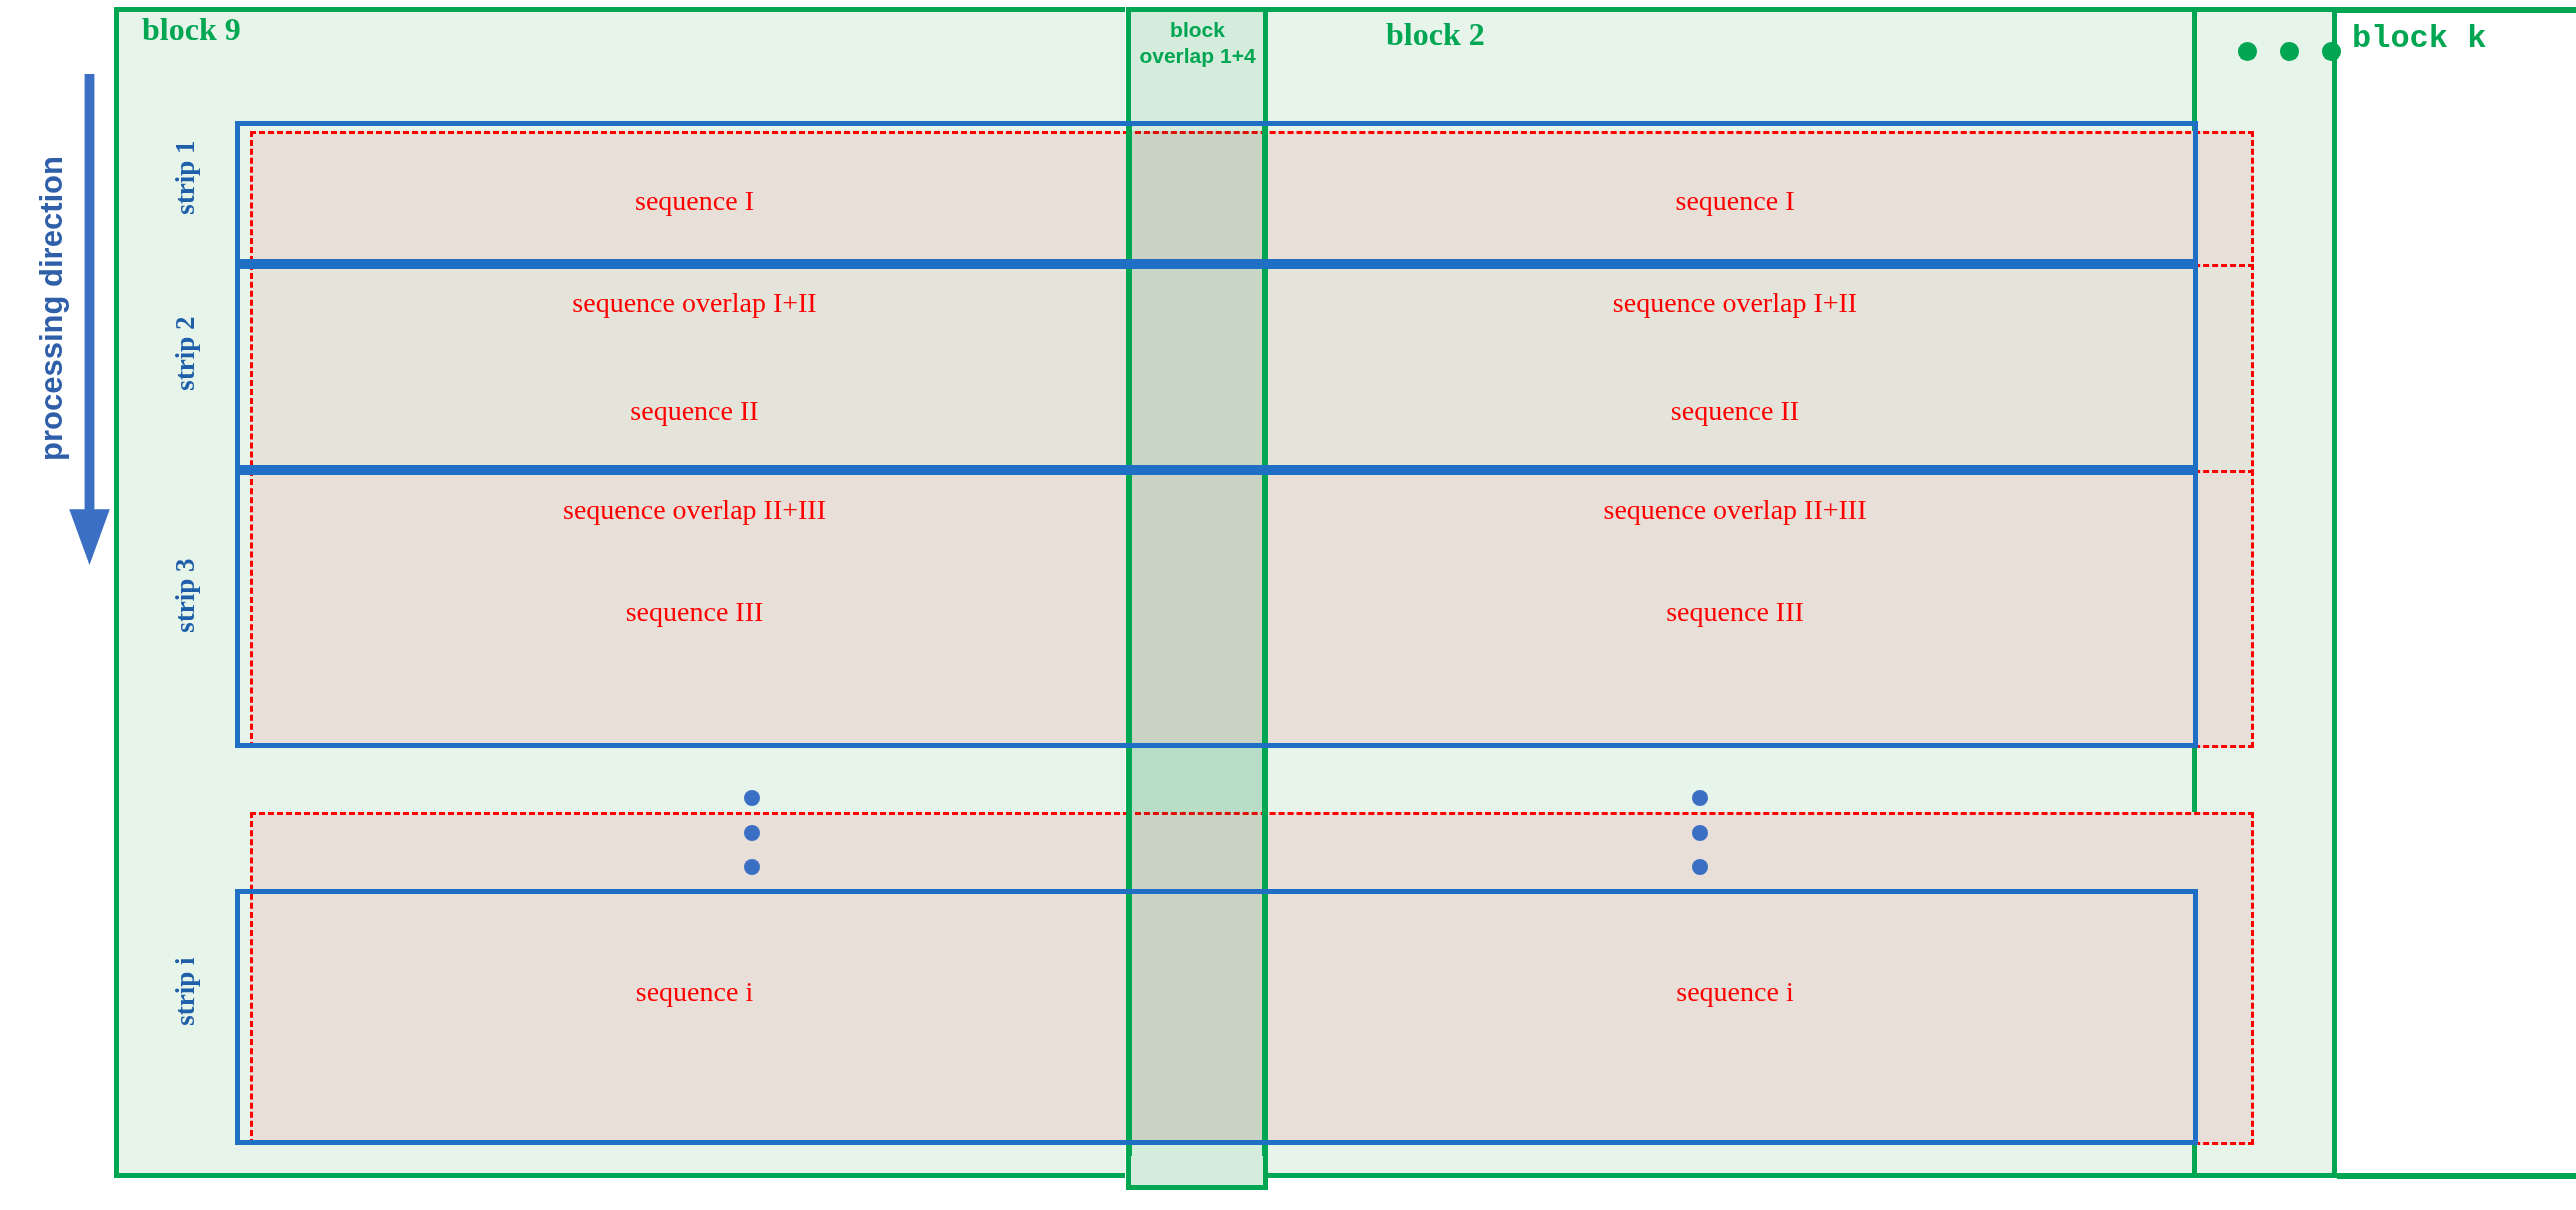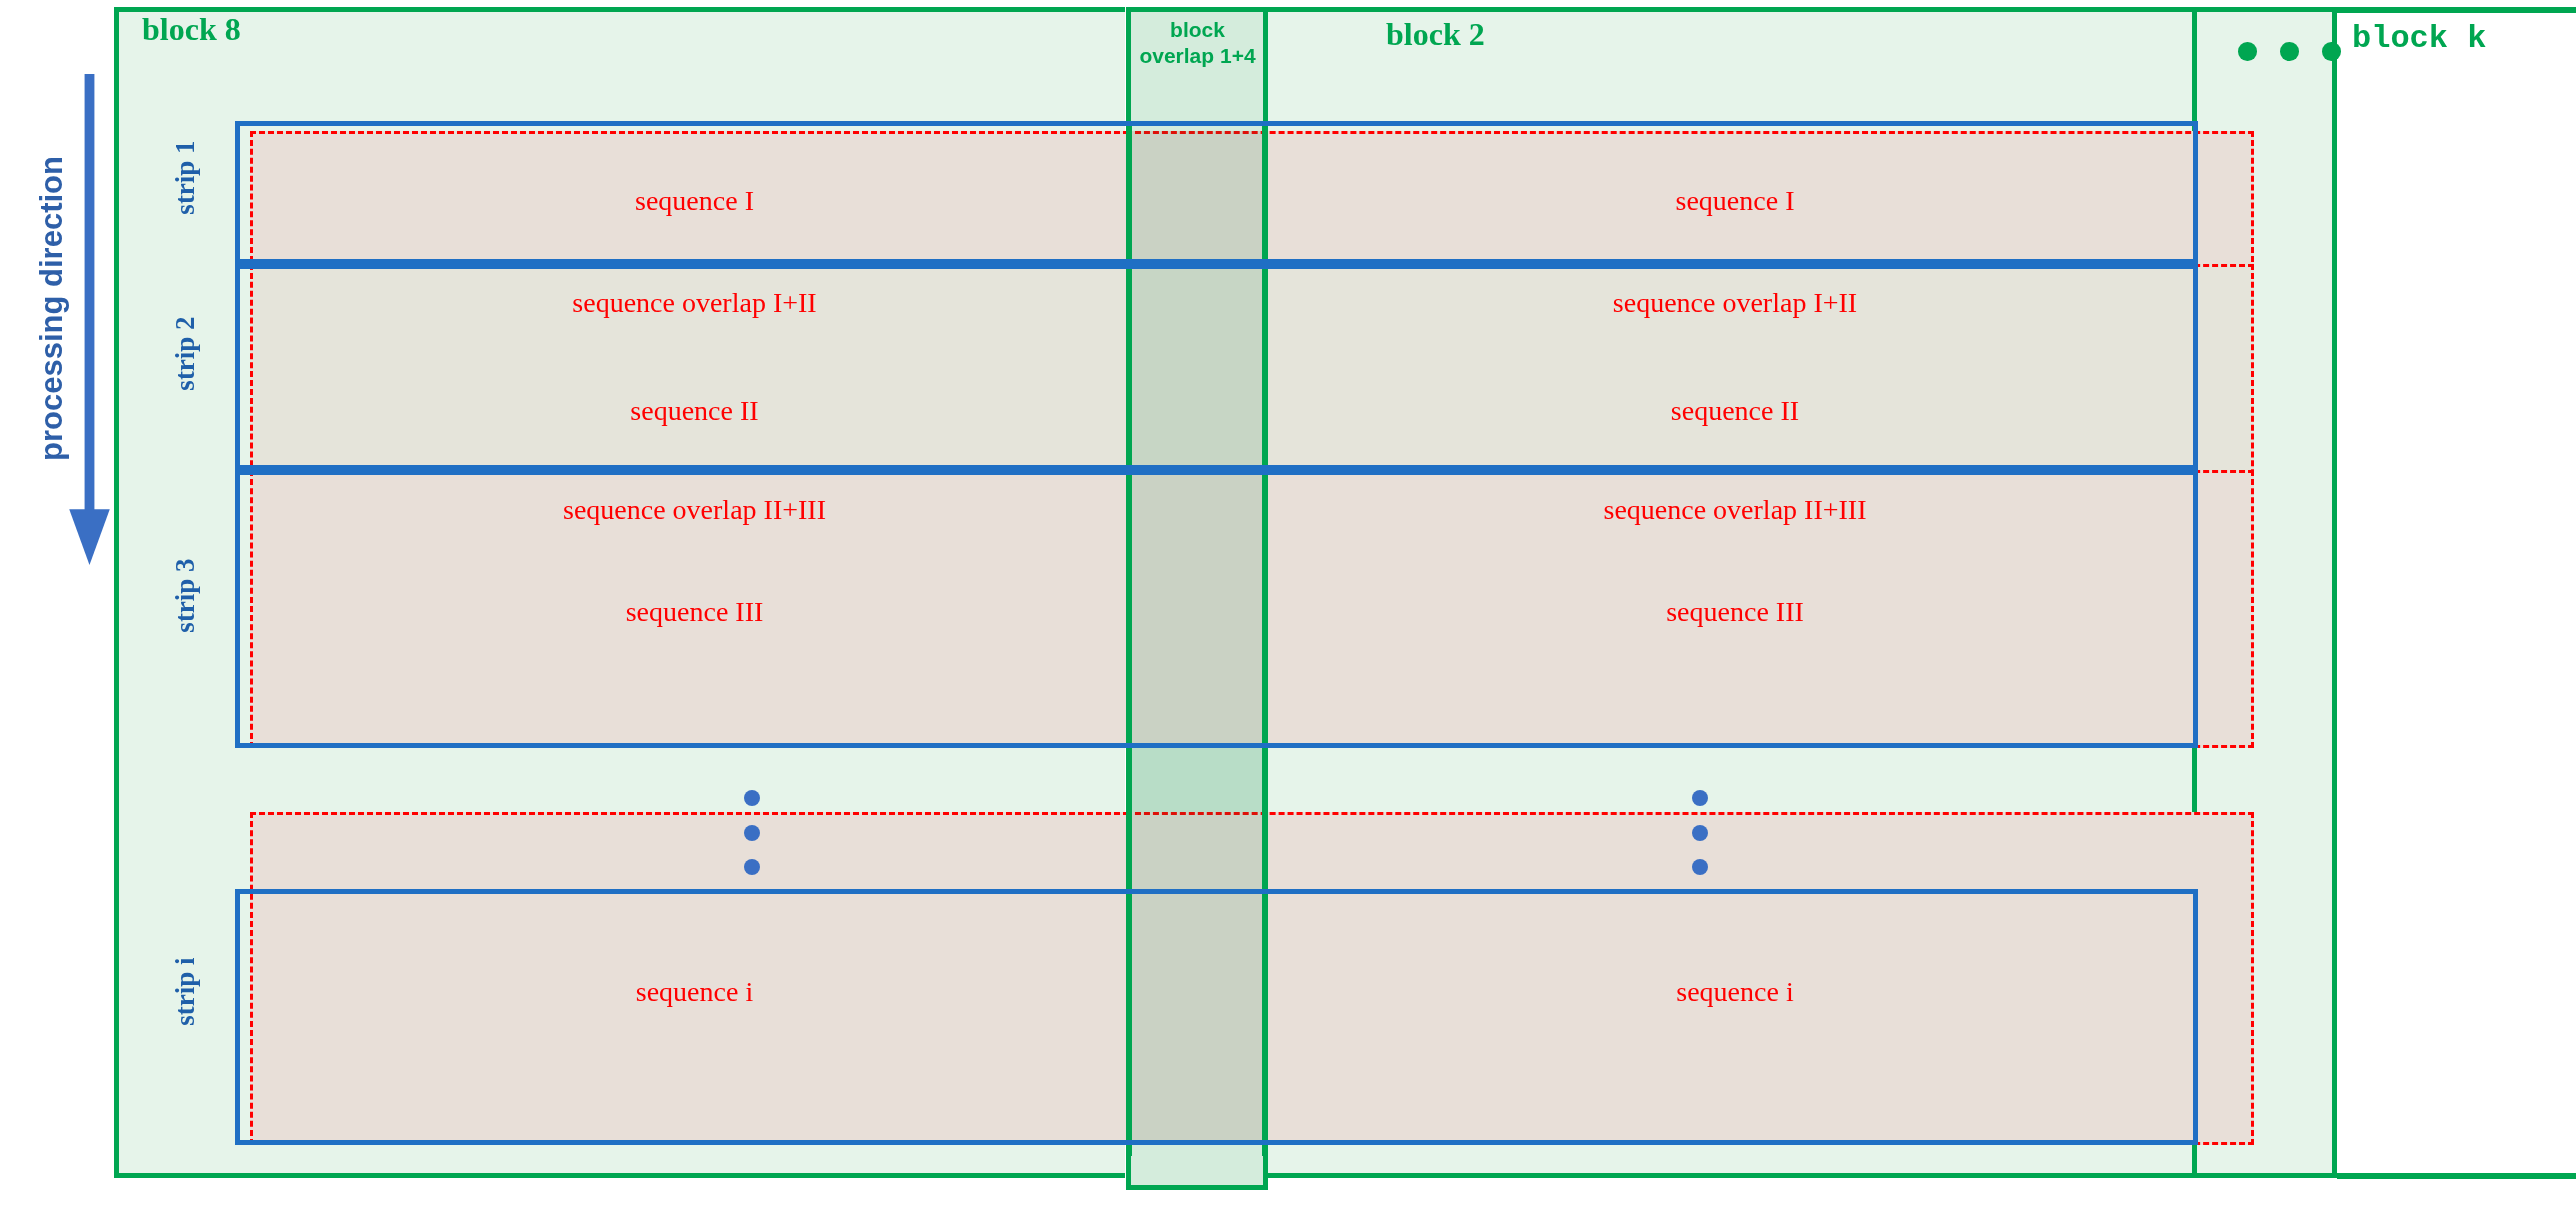--- a/index.html
+++ b/index.html
@@ -107,21 +107,21 @@
   <div class="strip" style="left:235px;top:121px;width:1963px;height:143px;"></div>
   <div class="strip" style="left:235px;top:264px;width:1963px;height:206px;"></div>
   <div class="strip" style="left:235px;top:470px;width:1963px;height:278px;"></div>
   <div class="strip" style="left:235px;top:889px;width:1963px;height:256px;"></div>
 
   <div class="slabel" style="left:105px;top:162px;width:161px;">strip 1</div>
   <div class="slabel" style="left:105px;top:338px;width:161px;">strip 2</div>
   <div class="slabel" style="left:105px;top:580px;width:161px;">strip 3</div>
   <div class="slabel" style="left:111px;top:976px;width:148px;">strip i</div>
 
-  <div class="blabel blabel-1">block 8</div>
+  <div class="blabel blabel-1">block 9</div>
   <div class="blabel blabel-2">block 2</div>
   <div class="blabel blabel-k">block k</div>
   <div class="blabel-ov">
     <div>block</div>
     <div>overlap 1+4</div>
   </div>
 
   <div class="kdots">
     <span class="kdot"></span>
     <span class="kdot"></span>

